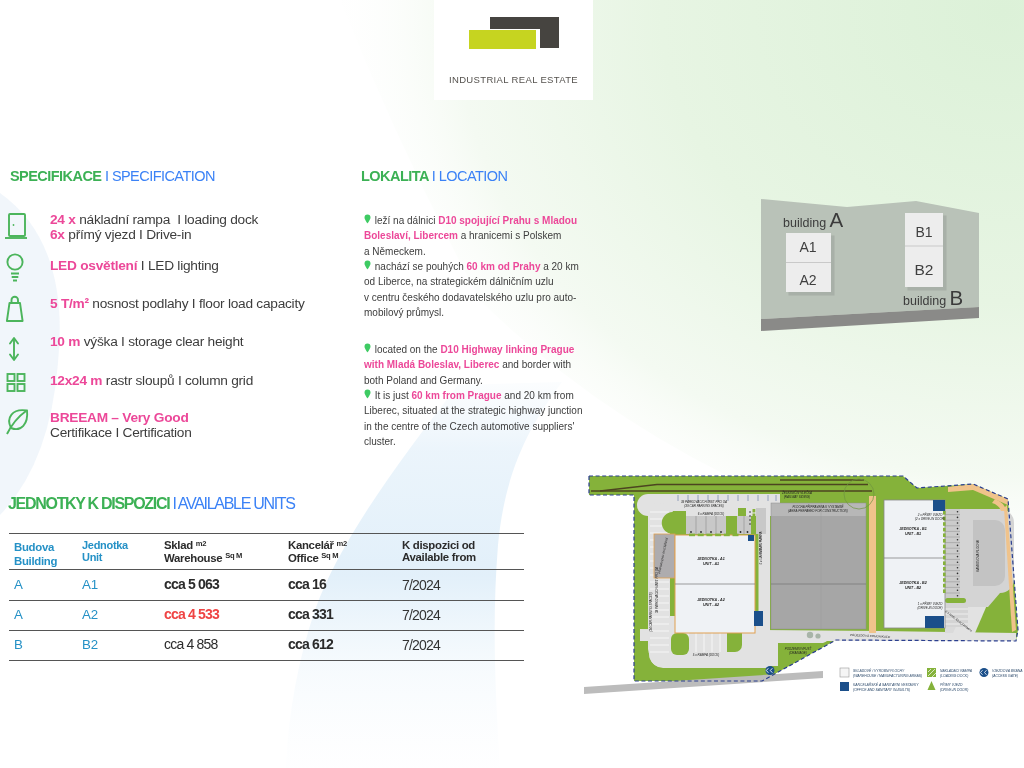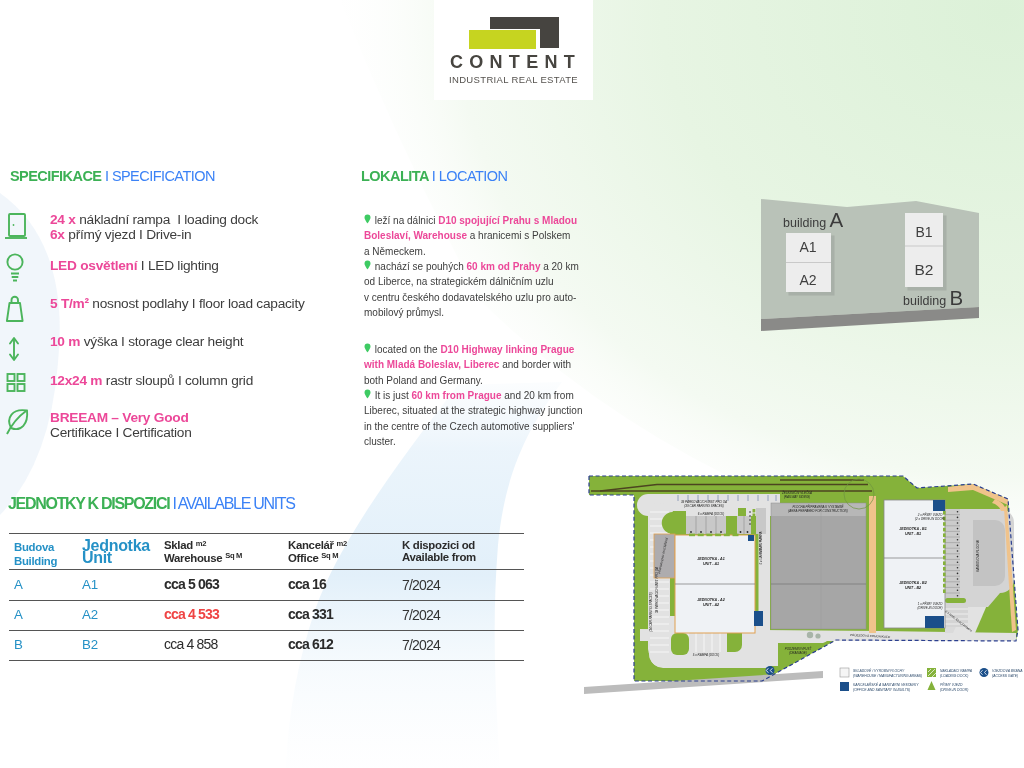--- a/index.html
+++ b/index.html
@@ -36,21 +36,20 @@
   </defs>
   <path d="M340,0 H1024 V580 Q680,500 480,300 Q400,150 340,0 Z" fill="url(#grn)"></path>
   <path d="M0,193 Q70,243 58,363 Q50,463 0,515 Z" fill="#eef4fa" opacity="0.85"></path>
   <path d="M458,385 C400,460 340,540 315,610 C298,660 288,715 286,768 L500,768 C495,690 492,620 498,545 C505,470 530,425 562,382 Z" fill="url(#blu)"></path>
 </svg>
 
 <div class="abs" style="left:434px;top:0;width:159px;height:100px;background:#ffffff;">
   <div class="abs" style="left:56px;top:17px;width:69px;height:12px;background:#464440;"></div>
   <div class="abs" style="left:106px;top:17px;width:19px;height:31px;background:#464440;"></div>
   <div class="abs" style="left:35px;top:30px;width:67px;height:19px;background:#c6d420;"></div>
-  <div class="abs" style="left:0;top:52px;width:159px;text-align:center;font-size:18px;font-weight:bold;color:#474540;letter-spacing:6.3px;padding-left:2px;">CONTENT</div>
   <div class="abs" style="left:0;top:74px;width:159px;text-align:center;font-size:9.5px;color:#55524e;letter-spacing:0.35px;padding-right:3px;">INDUSTRIAL REAL ESTATE</div>
 </div>
 
 <div class="abs ghead" style="left:10px;top:168px;">SPECIFIKACE <span class="lt">I SPECIFICATION</span></div>
 
 <div class="abs" id="specitems" style="left:0;top:0;">
 
   <svg class="abs" style="left:5px;top:212px" width="28" height="230" viewBox="0 0 28 230" fill="none" stroke="#4cb55c" stroke-width="1.9">
 
     <rect x="4" y="2" width="16" height="22" rx="1"></rect>
@@ -80,21 +79,21 @@
   <div class="abs spectxt" style="left:50px;top:335px;"><b>10 m</b> výška I storage clear height</div>
   <div class="abs spectxt" style="left:50px;top:374px;"><b>12x24 m</b> rastr sloupů I column grid</div>
   <div class="abs spectxt" style="left:50px;top:411px;"><b>BREEAM – Very Good</b><br>Certifikace I Certification</div>
 </div>
 
 <div class="abs ghead" style="left:361px;top:168px;">LOKALITA <span class="lt">I LOCATION</span></div>
 <div class="abs loktxt" style="left:364px;top:213px;">
   <svg class="pinsvg" width="7" height="10" viewBox="0 0 7 10">
       <path d="M3.5,0.5 a3,3 0 0 1 3,3 c0,2.2 -3,6 -3,6 s-3,-3.8 -3,-6 a3,3 0 0 1 3,-3 z" fill="#3ecb63"></path>
     </svg> leží na dálnici <b>D10 spojující Prahu s Mladou</b><br>
-  <b>Boleslaví, Warehouse</b> a hranicemi s Polskem<br>
+  <b>Boleslaví, Libercem</b> a hranicemi s Polskem<br>
   a Německem.<br>
   <svg class="pinsvg" width="7" height="10" viewBox="0 0 7 10">
       <path d="M3.5,0.5 a3,3 0 0 1 3,3 c0,2.2 -3,6 -3,6 s-3,-3.8 -3,-6 a3,3 0 0 1 3,-3 z" fill="#3ecb63"></path>
     </svg> nachází se pouhých <b>60 km od Prahy</b> a 20 km<br>
   od Liberce, na strategickém dálničním uzlu<br>
   v centru českého dodavatelského uzlu pro auto-<br>
   mobilový průmysl.
 </div>
 <div class="abs loktxt" style="left:364px;top:342px;">
   <svg class="pinsvg" width="7" height="10" viewBox="0 0 7 10">
@@ -129,21 +128,21 @@
 
 <div class="abs ghead" style="left:8px;top:495px;font-size:16px;letter-spacing:-1.3px;">JEDNOTKY K DISPOZICI <span class="lt">I AVAILABLE UNITS</span></div>
 <div class="abs" id="tbl" style="left:0;top:0;">
   <div class="abs" style="left:9px;top:533px;width:515px;height:1.2px;background:#555;"></div>
   <div class="abs" style="left:9px;top:569px;width:515px;height:1.2px;background:#555;"></div>
   <div class="abs" style="left:9px;top:600px;width:515px;height:1.2px;background:#555;"></div>
   <div class="abs" style="left:9px;top:630px;width:515px;height:1.2px;background:#555;"></div>
   <div class="abs" style="left:9px;top:660px;width:515px;height:1.2px;background:#555;"></div>
 
   <div class="abs" style="left:14px;top:540px;font-size:11.4px;font-weight:bold;color:#2591c6;line-height:14px;letter-spacing:-0.3px;">Budova<br>Building</div>
-  <div class="abs" style="left:82px;top:540px;font-size:16px;font-weight:bold;color:#2591c6;line-height:11.8px;letter-spacing:-0.3px;">Jednotka<br>Unit</div>
+  <div class="abs" style="left:82px;top:540px;font-size:11px;font-weight:bold;color:#2591c6;line-height:11.8px;letter-spacing:-0.3px;">Jednotka<br>Unit</div>
   <div class="abs" style="left:164px;top:540px;font-size:11.4px;font-weight:bold;color:#2b2b2b;line-height:11.8px;letter-spacing:-0.3px;">Sklad <span class="sup">m2</span><br>Warehouse <span class="sup">Sq M</span></div>
   <div class="abs" style="left:288px;top:540px;font-size:11.4px;font-weight:bold;color:#2b2b2b;line-height:11.8px;letter-spacing:-0.3px;">Kancelář <span class="sup">m2</span><br>Office <span class="sup">Sq M</span></div>
   <div class="abs" style="left:402px;top:540px;font-size:11.4px;font-weight:bold;color:#2b2b2b;line-height:11.8px;letter-spacing:-0.3px;">K dispozici od<br>Available from</div>
 
   <div class="abs" style="left:14px;top:577px;font-size:13.3px;color:#2591c6;">A</div>
   <div class="abs" style="left:82px;top:577px;font-size:13.3px;color:#2591c6;">A1</div>
   <div class="abs" style="left:164px;top:576px;font-size:14px;font-weight:bold;color:#2b2b2b;letter-spacing:-0.8px;">cca 5 063</div>
   <div class="abs" style="left:288px;top:576px;font-size:14px;font-weight:bold;color:#2b2b2b;letter-spacing:-0.8px;">cca 16</div>
   <div class="abs" style="left:402px;top:577px;font-size:14px;color:#333;letter-spacing:-0.8px;">7/2024</div>
   <div class="abs" style="left:14px;top:607px;font-size:13.3px;color:#2591c6;">A</div>

